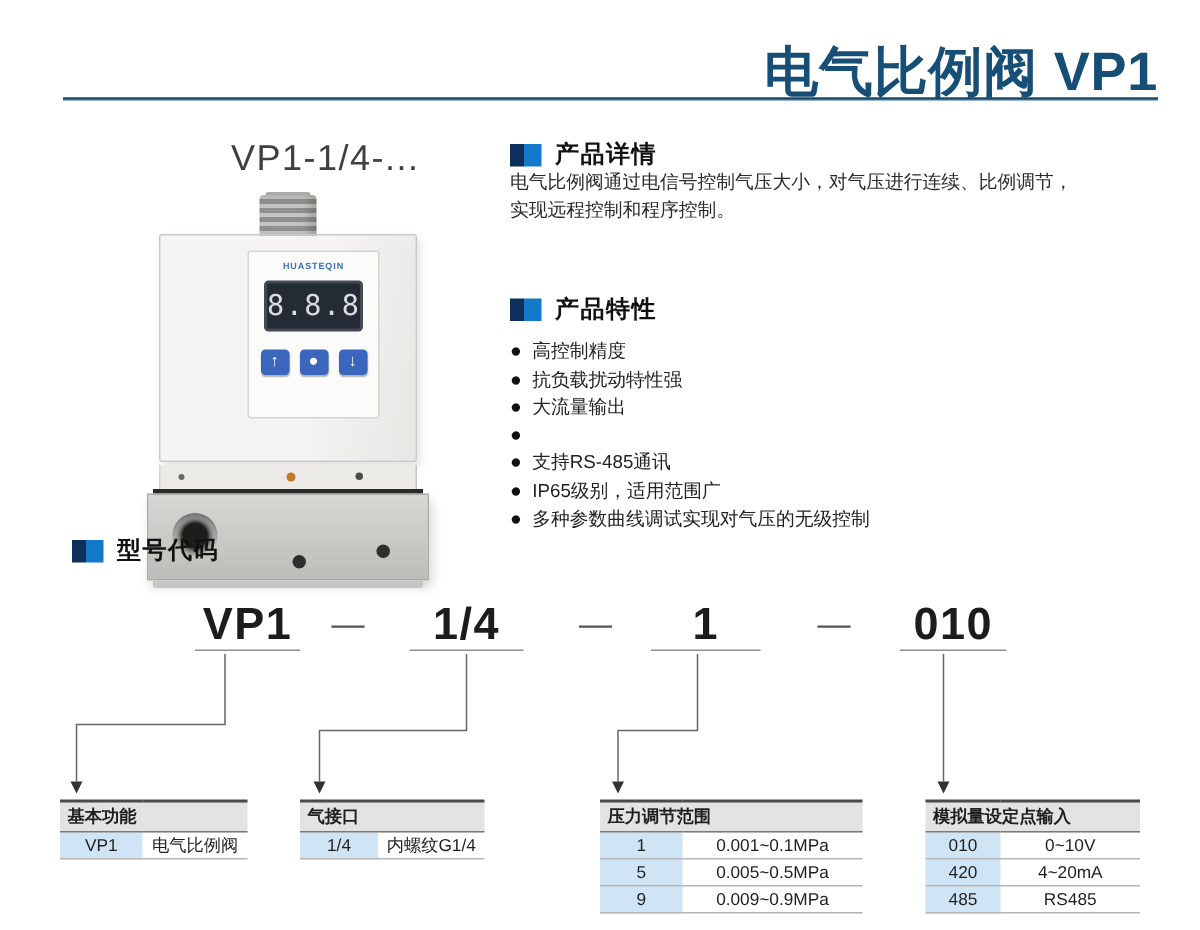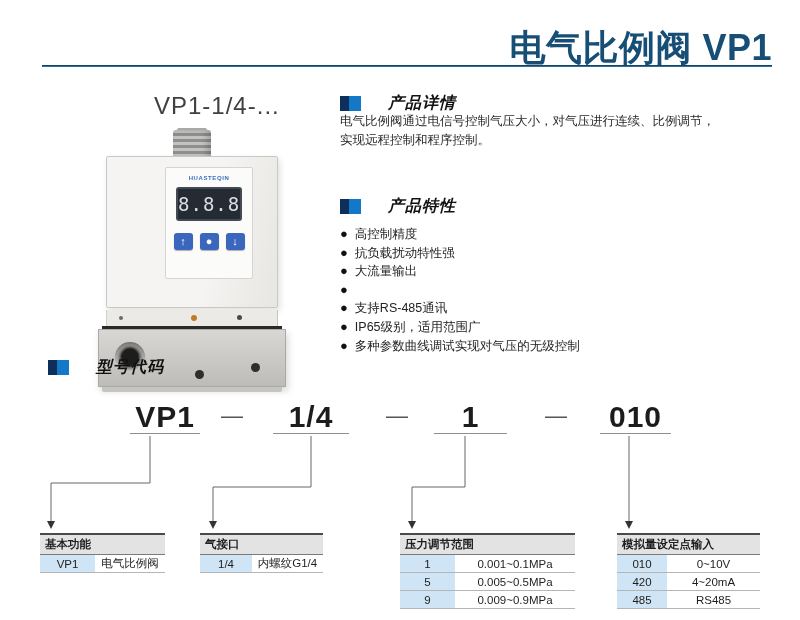--- a/index.html
+++ b/index.html
@@ -32,21 +32,21 @@
   .dot-dark { position: absolute; left: 130px; top: 5px; width: 5px; height: 5px; border-radius: 50%; background: #4a4a48; }
   .groove { position: absolute; left: 24px; top: 198px; width: 180px; height: 3px; background: #2b2b29; }
   .lower-body { position: absolute; left: 20px; top: 201px; width: 188px; height: 58px; background: linear-gradient(180deg, #d8d7d4, #bdbcb9); border: 1px solid #aaa9a6; box-shadow: 2px 4px 7px rgba(0,0,0,.16); }
   .port { position: absolute; left: 16px; top: 12px; width: 30px; height: 30px; border-radius: 50%;
           background: radial-gradient(circle, #1d1d1b 0 38%, #7d7c79 50%, #cfcecb 68%, #b7b6b3 100%); box-shadow: inset 0 2px 3px rgba(0,0,0,.5); }
   .screw1 { position: absolute; left: 96px; top: 40px; width: 9px; height: 9px; border-radius: 50%; background: #2e2e2c; }
   .screw2 { position: absolute; left: 152px; top: 33px; width: 9px; height: 9px; border-radius: 50%; background: #2e2e2c; }
   .base { position: absolute; left: 24px; top: 259px; width: 180px; height: 5px; background: #c6c5c2; border-radius: 0 0 2px 2px; }
 
   
-  .sec-head { position: absolute; display: flex; align-items: center; gap: 27px; font-style: italic; }
+  .sec-head { position: absolute; display: flex; align-items: center; gap: 9px; }
   .sec-square { width: 21px; height: 15px; background: linear-gradient(90deg, #0e2f5c 0 45%, #1478c8 45% 100%); }
   .sec-title { font-size: 16px; font-weight: bold; color: #111; letter-spacing: 1px; }
 
   
   .detail-text { position: absolute; left: 340px; top: 112px; width: 440px; font-size: 12.5px; color: #2a2a2a; line-height: 1.55; }
   .feature-list { position: absolute; left: 340px; top: 225px; width: 440px; list-style: none; }
   .feature-list li { display: flex; align-items: flex-start; gap: 7px; font-size: 12.5px; color: #222; line-height: 18.6px; }
   .bullet { color: #111; font-size: 13px; line-height: 18.6px; }
 
   

